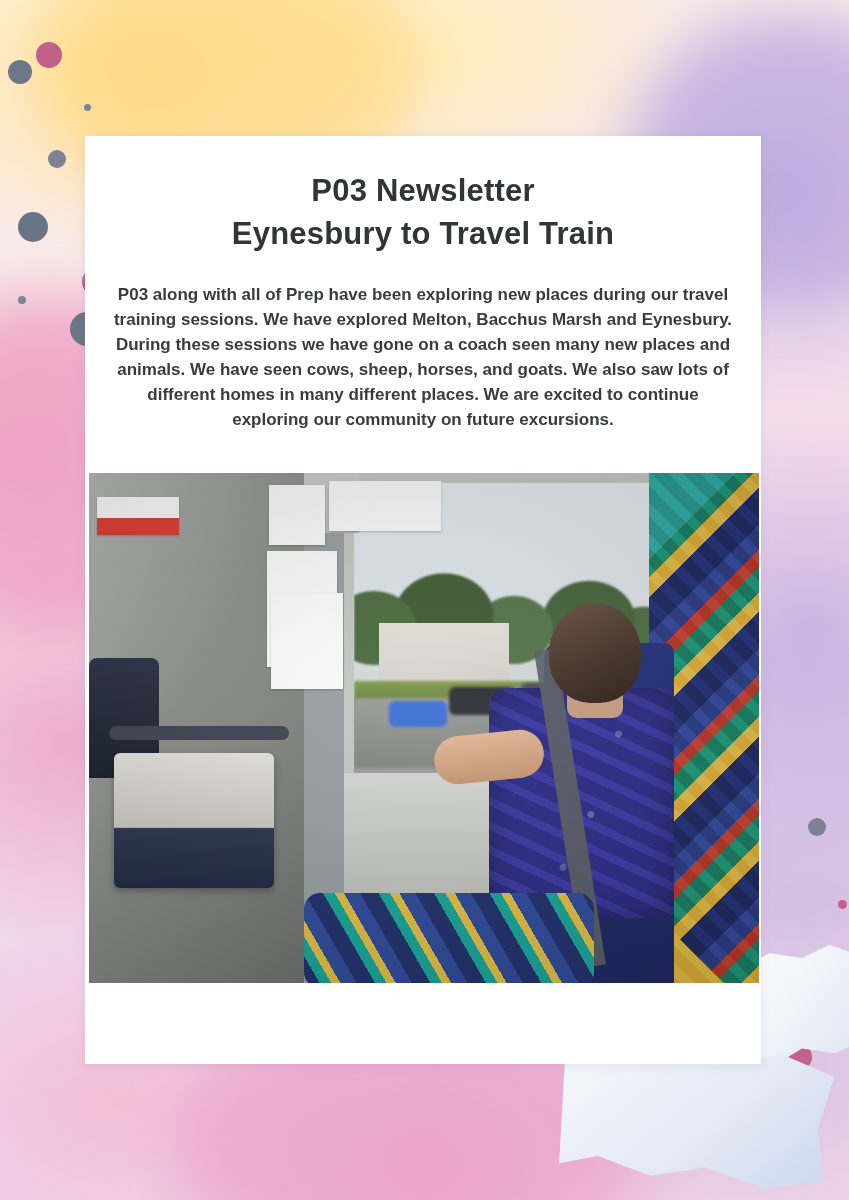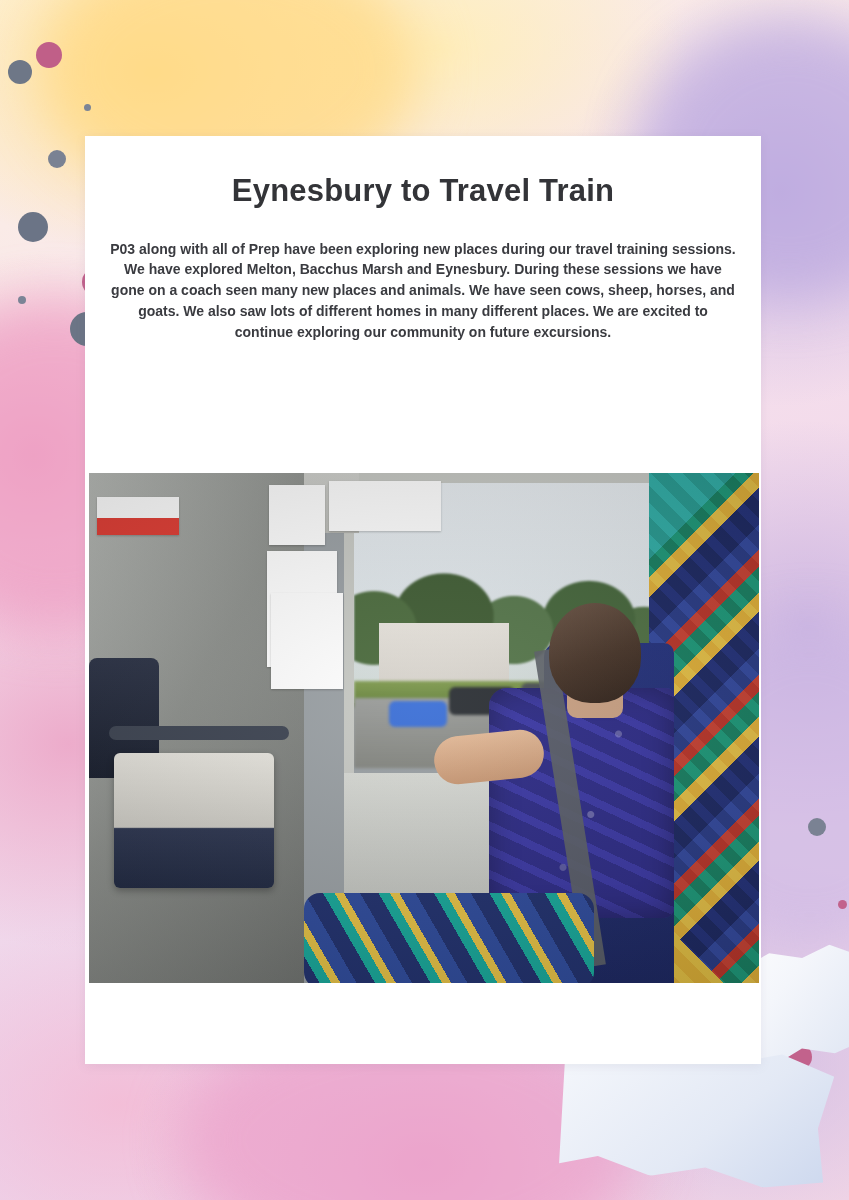--- a/index.html
+++ b/index.html
@@ -77,21 +77,21 @@
     font-size: 31px;
     font-weight: 700;
     color: #333438;
     letter-spacing: 0.2px;
     line-height: 1.38;
   }
 
   .body-text {
     margin: 26px 24px 4px 24px;
     text-align: center;
-    font-size: 14px;
+    font-size: 17px;
     font-weight: 700;
     color: #3a3b40;
     line-height: 1.48;
   }
 
   
   .photo-wrap {
     position: absolute;
     left: 4px;
     top: 337px;
@@ -281,20 +281,21 @@
 
   <div class="scrap" style="left:700px; top:950px; width:160px; height:115px; transform:rotate(-8deg);
               clip-path: polygon(0% 14%, 12% 4%, 30% 12%, 48% 2%, 68% 10%, 86% 2%, 100% 12%, 98% 52%, 100% 88%, 80% 96%, 60% 88%, 40% 100%, 20% 92%, 4% 98%, 0% 62%);"></div>
   <div class="scrap" style="left:560px; top:1040px; width:270px; height:140px; transform:rotate(6deg);
               background:linear-gradient(135deg,#f6f8fc 0%,#e3e9f5 60%,#cdd8ee 100%);
               clip-path: polygon(0% 18%, 10% 6%, 26% 16%, 44% 4%, 62% 14%, 80% 4%, 100% 16%, 96% 54%, 100% 92%, 78% 100%, 56% 90%, 36% 100%, 16% 90%, 2% 98%);"></div>
 
   <div class="card">
 
     <div class="title-block">
+      <div class="title-line">P03 Newsletter</div>
       <div class="title-line">Eynesbury to Travel Train</div>
     </div>
 
     <div class="body-text">P03 along with all of Prep have been exploring new places during our travel training sessions. We have explored Melton, Bacchus Marsh and Eynesbury. During these sessions we have gone on a coach seen many new places and animals. We have seen cows, sheep, horses, and goats. We also saw lots of different homes in many different places. We are excited to continue exploring our community on future excursions.</div>
 
     <div class="photo-wrap">
       <div class="photo">
 
         <div class="sky"></div>
         <div class="treeline"></div>

